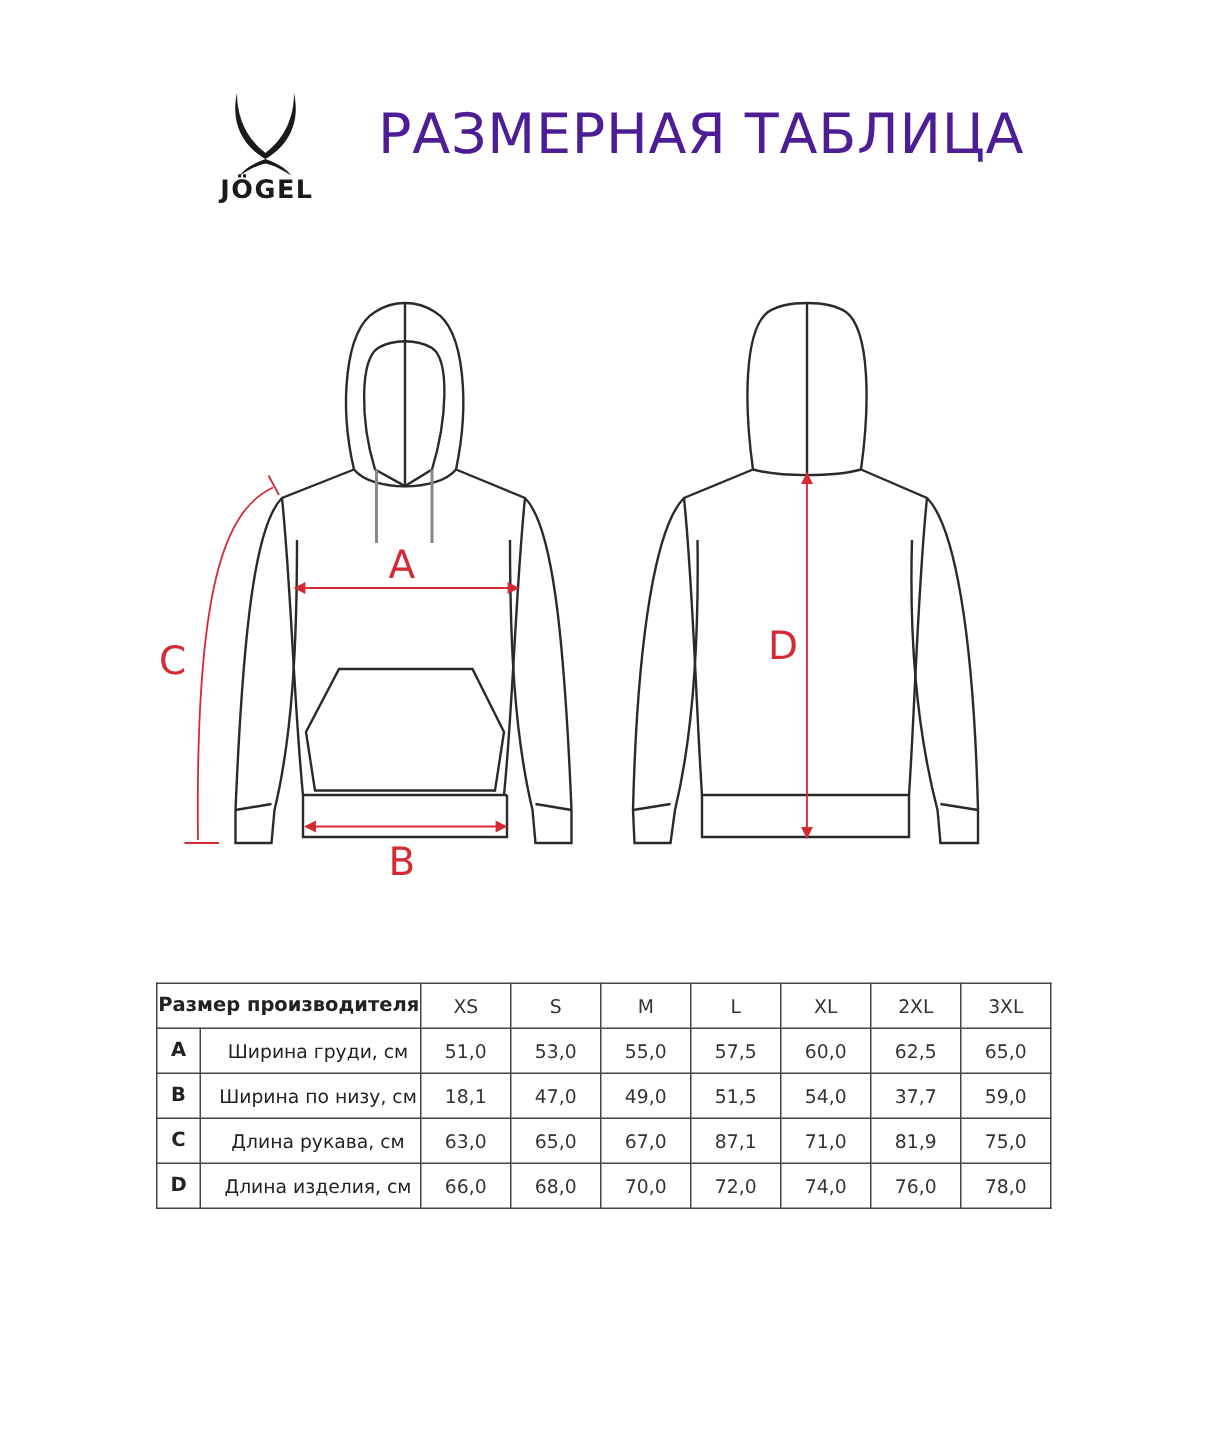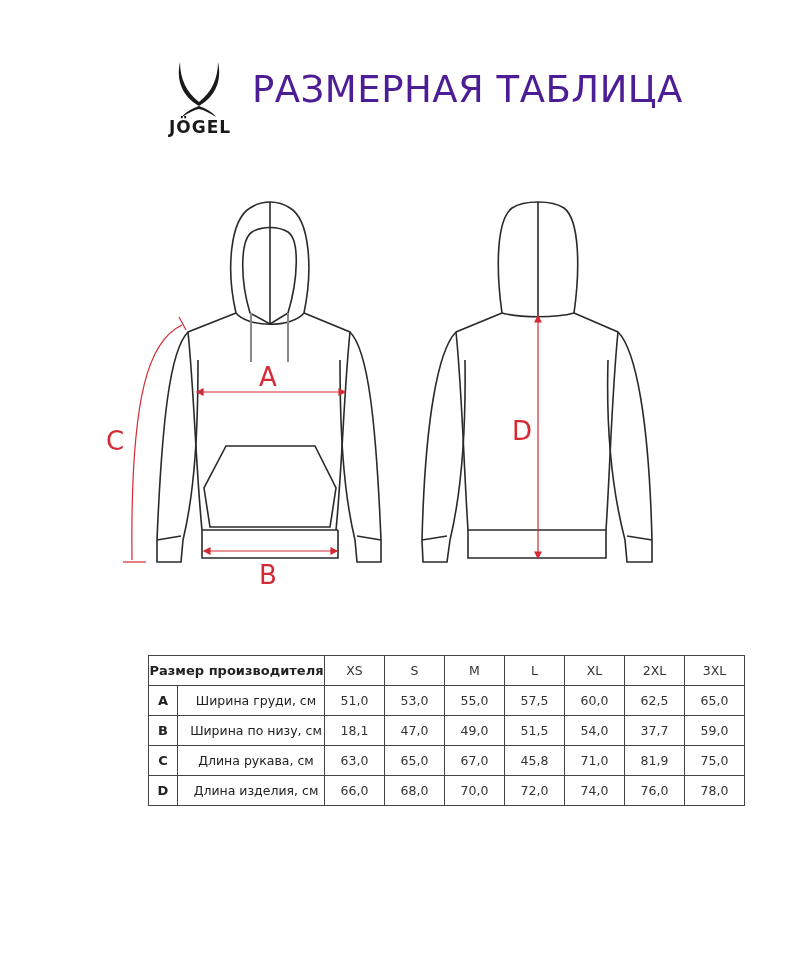--- a/index.html
+++ b/index.html
@@ -1,32 +1,32 @@
 <!DOCTYPE html>
 <html><head>
 <meta charset="utf-8">
 <style>
   html, body { margin: 0; padding: 0; background: #ffffff; }
   body { width: 807px; height: 970px; position: relative; overflow: hidden;
          font-family: "DejaVu Sans", "Liberation Sans", sans-serif; color: #1a1a1a; }
   .header { position: absolute; left: 0; top: 0; width: 807px; height: 150px; }
-  .logo { position: absolute; left: 154px; top: 60px; width: 90px; height: 80px; text-decoration: underline; }
+  .logo { position: absolute; left: 132px; top: 60px; width: 90px; height: 80px; text-decoration: underline; }
   .logo svg { position: absolute; left: 20px; top: 0; }
   .logo-text { position: absolute; left: 2px; top: 57px; width: 88px; text-align: center;
                font-size: 17px; font-weight: bold; letter-spacing: 1px; color: #1a1a1a; }
   .title { position: absolute; left: 252px; top: 68px; font-size: 37px; letter-spacing: 0.5px;
            color: #4c1d95; font-family: "DejaVu Sans", sans-serif; white-space: nowrap; }
 
   .figures { position: absolute; left: 0; top: 190px; width: 807px; height: 410px; }
   .figures svg { position: absolute; left: 0; top: 0; }
   .dim-label { position: absolute; font-size: 26px; color: #d42a35;
                font-family: "DejaVu Sans", sans-serif; }
 
   table.sizes { position: absolute; left: 104px; top: 655px; border-collapse: collapse;
-                font-size: 12.5px; color: #333; margin-left: 44px; }
+                font-size: 12.5px; color: #333; }
   table.sizes td { border: 1.5px solid #444; text-align: center; padding: 0; height: 29px; }
   td.label-wide { text-align: center; font-weight: bold; color: #222; font-size: 13px; }
   td.letter { width: 28px; font-weight: bold; color: #222; font-size: 13px; }
   td.param { text-align: left; padding-left: 10px !important; width: 136px; color: #222; }
   td.size-col { width: 59px; }
 </style>
 </head>
 <body>
 
 <div class="header">
@@ -126,21 +126,21 @@
     <td>54,0</td>
     <td>37,7</td>
     <td>59,0</td>
   </tr>
   <tr>
     <td class="letter">C</td>
     <td class="param">Длина рукава, см</td>
     <td>63,0</td>
     <td>65,0</td>
     <td>67,0</td>
-    <td>45,8</td>
+    <td>87,1</td>
     <td>71,0</td>
     <td>81,9</td>
     <td>75,0</td>
   </tr>
   <tr>
     <td class="letter">D</td>
     <td class="param">Длина изделия, см</td>
     <td>66,0</td>
     <td>68,0</td>
     <td>70,0</td>

